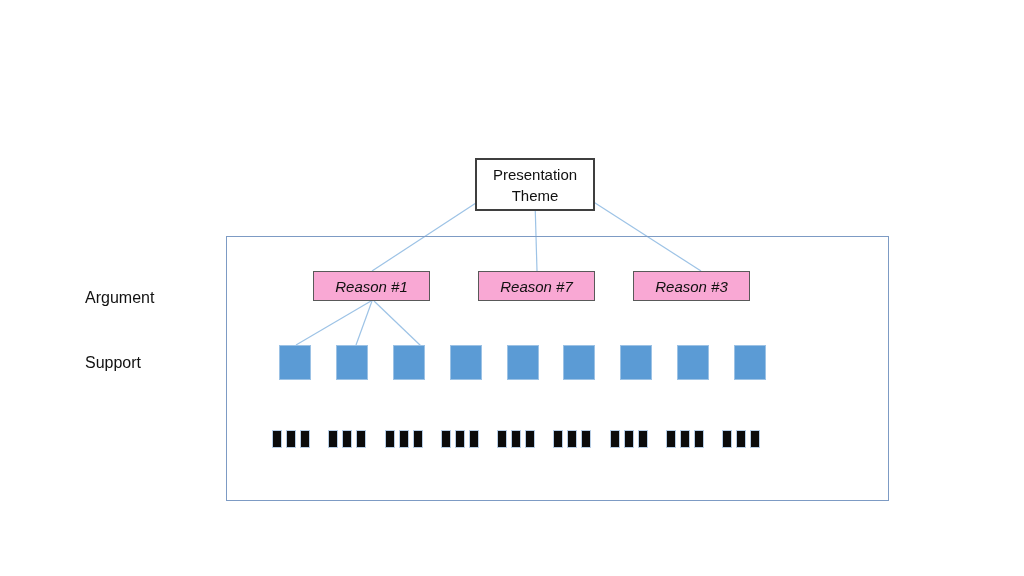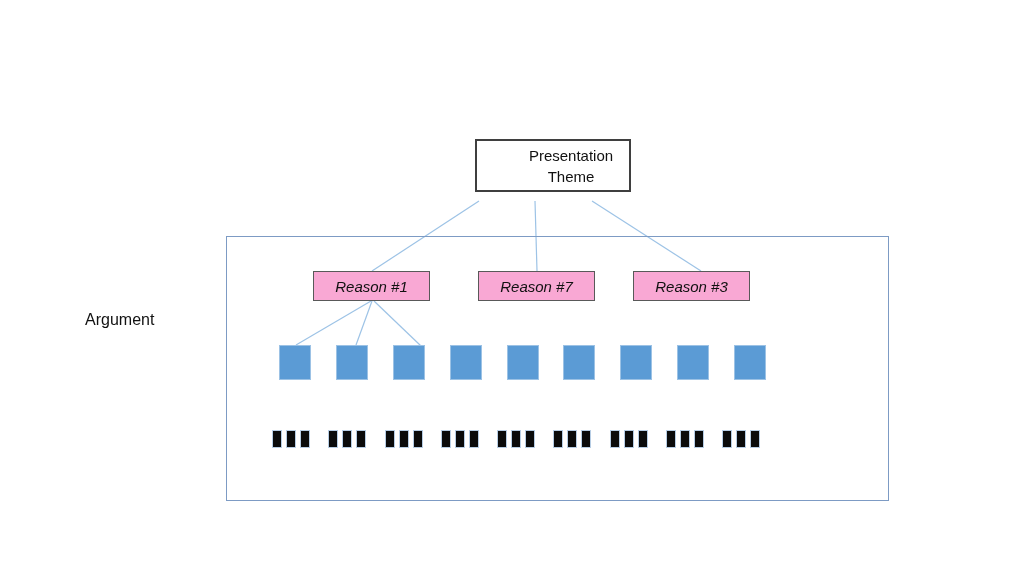--- a/index.html
+++ b/index.html
@@ -27,32 +27,31 @@
   }
   .frame {
     position: absolute;
     left: 226px; top: 236px;
     width: 661px; height: 263px;
     border: 1px solid var(--frame-border, #7d9bc4);
     background: transparent;
   }
   .theme-box {
     position: absolute;
-    left: 475px; top: 139px;
+    left: 475px; top: 158px;
     width: 116px; height: 49px;
     border: 2px solid var(--theme-box-border, #3f3f3f);
     background: #ffffff;
     display: flex;
     align-items: center;
     justify-content: center;
     text-align: center;
     font-size: 15px;
     line-height: 21px;
     color: var(--text, #111111);
-    padding-left: 36px;
   }
   .reason-box {
     position: absolute;
     top: 271px;
     width: 115px; height: 28px;
     border: 1.5px solid var(--box-border, #595959);
     background: #f9a8d4;
     display: flex;
     align-items: center;
     justify-content: center;
@@ -63,21 +62,20 @@
   .reason-1 { left: 313px; }
   .reason-2 { left: 478px; }
   .reason-3 { left: 633px; }
   .row-label {
     position: absolute;
     left: 85px;
     width: 125px;
     font-size: 16px;
     line-height: 24px;
     color: var(--text, #111111);
-    margin-top: 22px;
   }
   .label-argument { top: 286px; }
   .label-support  { top: 351px; }
   .label-evidence { top: 418px; }
   .squares-row {
     position: absolute;
     left: 279px; top: 345px;
     width: 487px; height: 35px;
     display: flex;
     justify-content: space-between;
@@ -133,20 +131,21 @@
     <span>Reason #1</span>
   </div>
   <div class="reason-box reason-2">
     <span>Reason #7</span>
   </div>
   <div class="reason-box reason-3">
     <span>Reason #3</span>
   </div>
 
   <div class="row-label label-argument">Argument</div>
+  <div class="row-label label-support">Support</div>
 
   <div class="squares-row">
       <div class="support-square"></div>
       <div class="support-square"></div>
       <div class="support-square"></div>
       <div class="support-square"></div>
       <div class="support-square"></div>
       <div class="support-square"></div>
       <div class="support-square"></div>
       <div class="support-square"></div>

